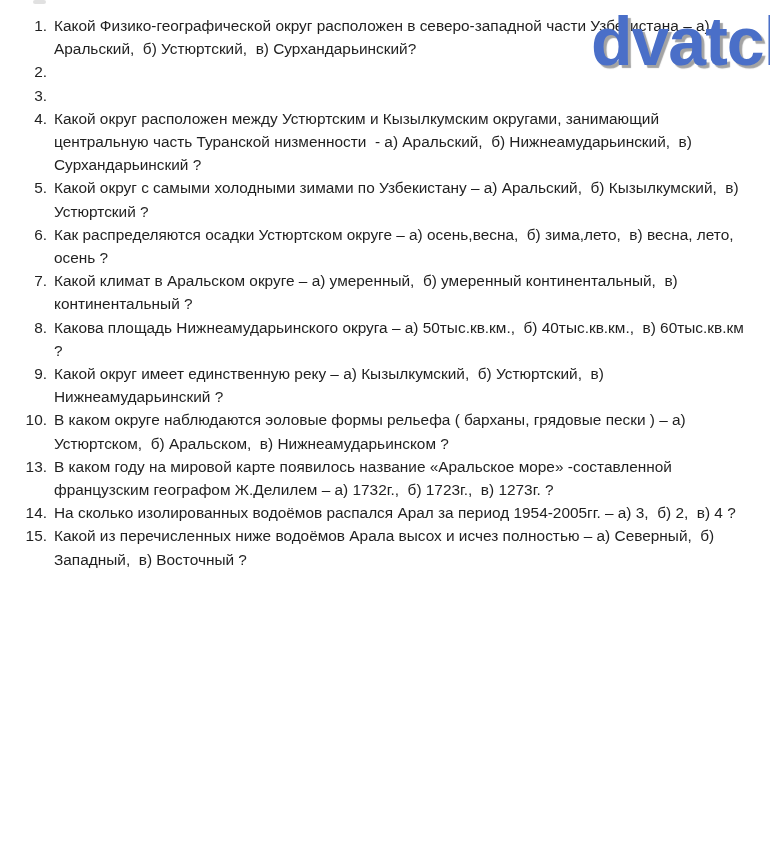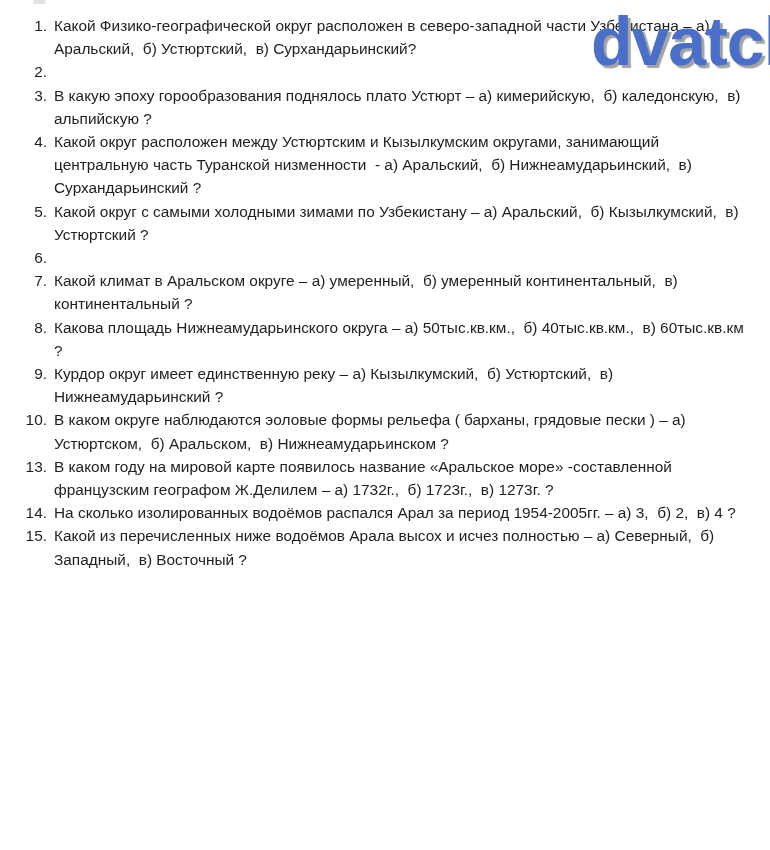--- a/index.html
+++ b/index.html
@@ -71,50 +71,50 @@
     <span class="q-num">1.</span>
     <span class="q-text">Какой Физико-географической округ расположен в северо-западной части Узбекистана – а) Аральский,  б) Устюртский,  в) Сурхандарьинский?</span>
   </div>
 
   <div class="q-row">
     <span class="q-num">2.</span>
   </div>
 
   <div class="q-row">
     <span class="q-num">3.</span>
-    <span class="q-text">В какую эпоху горообразования поднялось плато Устюрт – а) кимерийскую,  б) каледонскую,  в) альпийскую ?</span>
   </div>
 
   <div class="q-row">
     <span class="q-num">4.</span>
     <span class="q-text">Какой округ расположен между Устюртским и Кызылкумским округами, занимающий центральную часть Туранской низменности  - а) Аральский,  б) Нижнеамударьинский,  в) Сурхандарьинский ?</span>
   </div>
 
   <div class="q-row">
     <span class="q-num">5.</span>
     <span class="q-text">Какой округ с самыми холодными зимами по Узбекистану – а) Аральский,  б) Кызылкумский,  в) Устюртский ?</span>
   </div>
 
   <div class="q-row">
     <span class="q-num">6.</span>
+    <span class="q-text">Как распределяются осадки Устюртском округе – а) осень,весна,  б) зима,лето,  в) весна, лето, осень ?</span>
   </div>
 
   <div class="q-row">
     <span class="q-num">7.</span>
     <span class="q-text">Какой климат в Аральском округе – а) умеренный,  б) умеренный континентальный,  в) континентальный ?</span>
   </div>
 
   <div class="q-row">
     <span class="q-num">8.</span>
     <span class="q-text">Какова площадь Нижнеамударьинского округа – а) 50тыс.кв.км.,  б) 40тыс.кв.км.,  в) 60тыс.кв.км ?</span>
   </div>
 
   <div class="q-row">
     <span class="q-num">9.</span>
-    <span class="q-text">Курдор округ имеет единственную реку – а) Кызылкумский,  б) Устюртский,  в) Нижнеамударьинский ?</span>
+    <span class="q-text">Какой округ имеет единственную реку – а) Кызылкумский,  б) Устюртский,  в) Нижнеамударьинский ?</span>
   </div>
 
   <div class="q-row">
     <span class="q-num">10.</span>
     <span class="q-text">В каком округе наблюдаются эоловые формы рельефа ( барханы, грядовые пески ) – а) Устюртском,  б) Аральском,  в) Нижнеамударьинском ?</span>
   </div>
 
 
 
   <div class="q-row">

